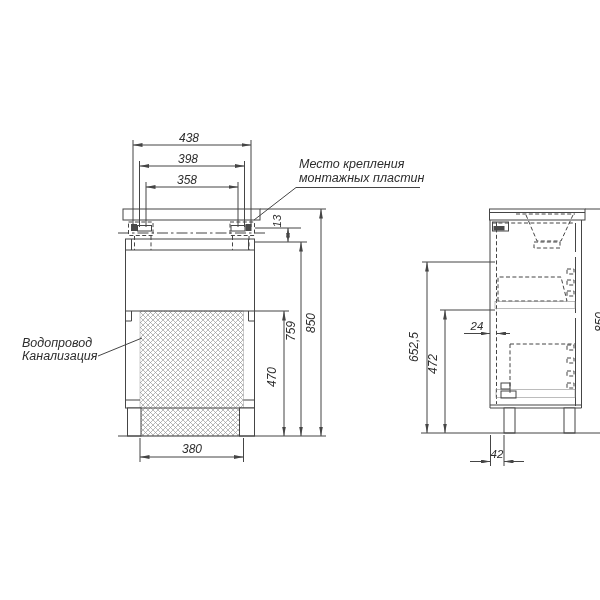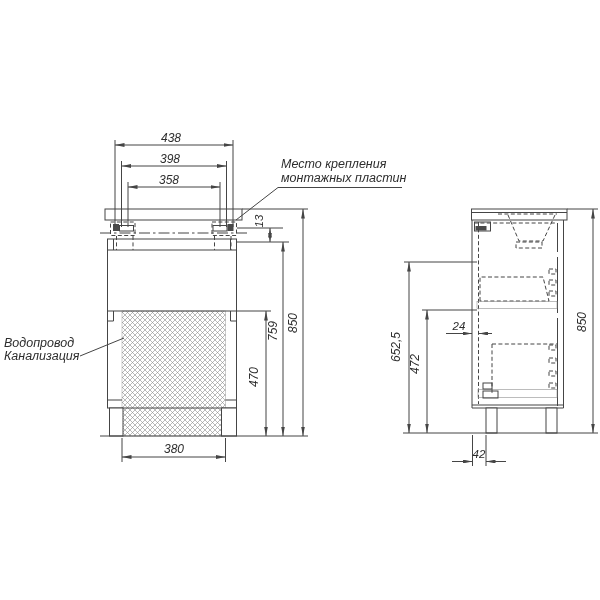--- a/index.html
+++ b/index.html
@@ -1,16 +1,16 @@
 <!DOCTYPE html>
 <html><head>
 <meta charset="utf-8">
 <style>
   html,body{margin:0;padding:0;width:600px;height:600px;background:#ffffff;overflow:hidden;}
-  #stage{position:relative;width:568px;height:600px;}
+  #stage{position:relative;width:568px;height:600px;margin-left:18px;}
   svg{position:absolute;left:0;top:0;}
   svg text{font-family:"Liberation Sans",sans-serif;font-style:italic;fill:#2d2d2d;}
   .dim{font-size:12px;}
   .dimS{font-size:11.5px;}
   .lbl{font-size:12.5px;}
   .ln{stroke:#454545;stroke-width:1;fill:none;}
   .thin{stroke:#8f8f8f;stroke-width:0.6;fill:none;}
   .dash{stroke-dasharray:4 2.4;}
   .cdash{stroke-dasharray:11 3 2.5 3;}
   .solidfill{fill:#4a4a4a;stroke:none;}

